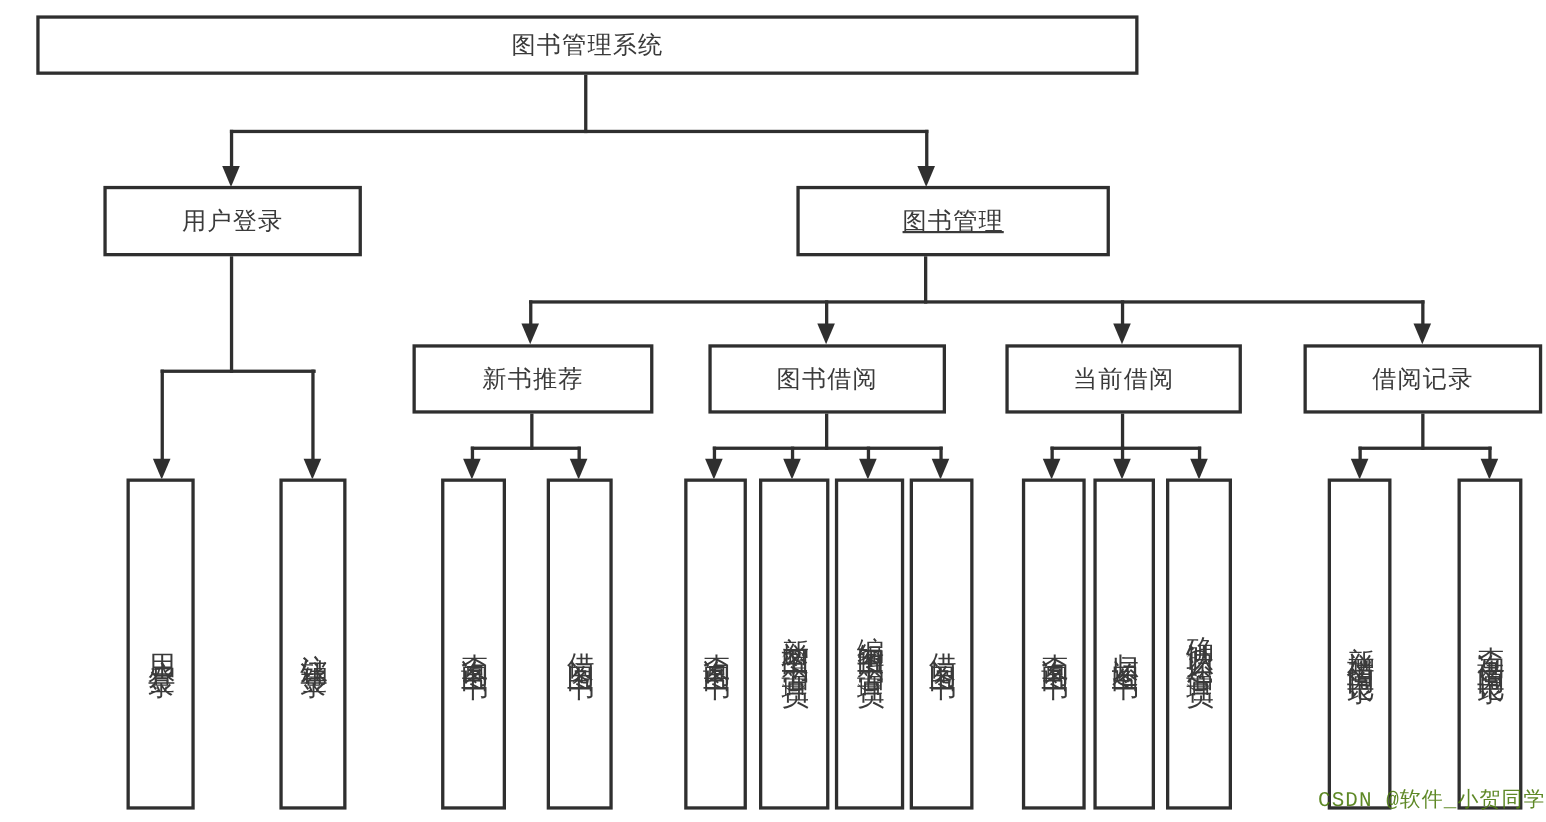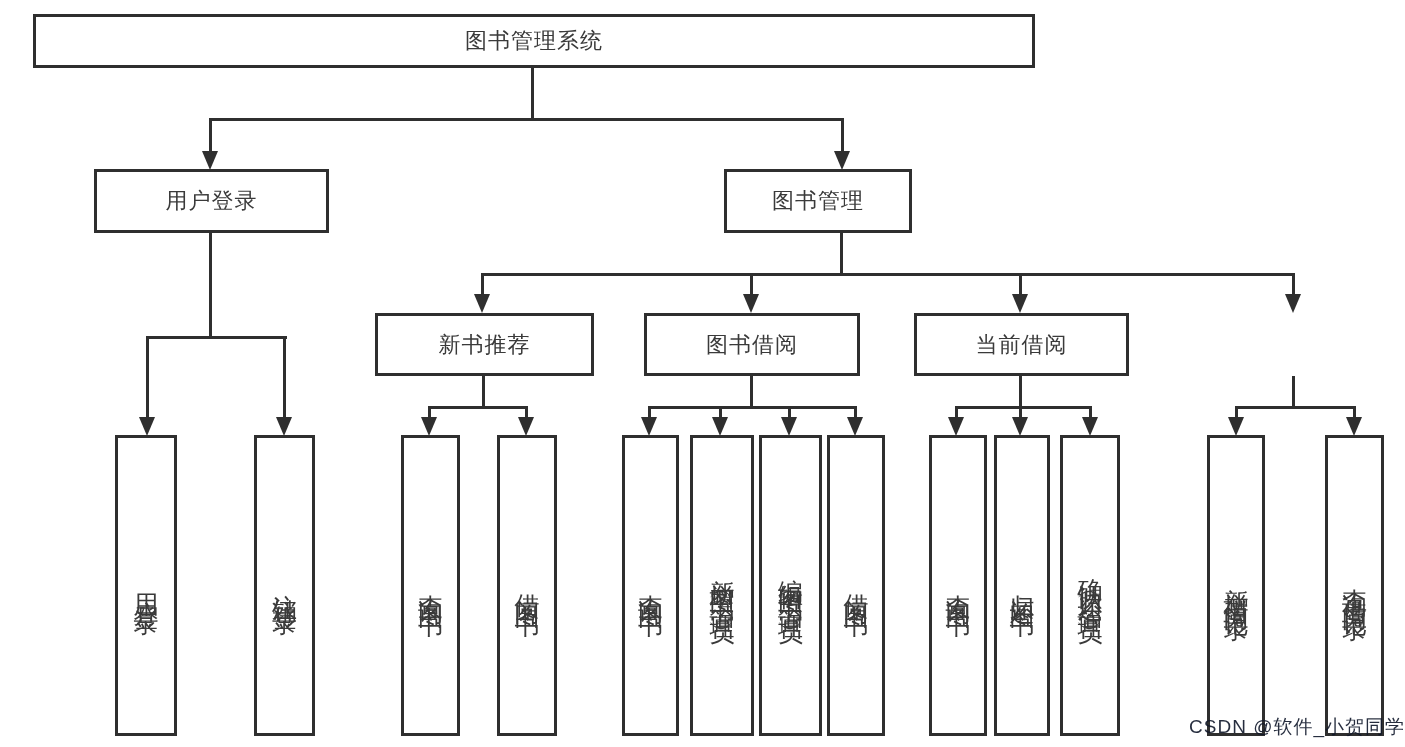--- a/index.html
+++ b/index.html
@@ -10,39 +10,39 @@
         display:flex;align-items:center;justify-content:center;
         font-size:22px;color:#3a3a3a;letter-spacing:1px;white-space:nowrap;}
   .vbox{position:absolute;box-sizing:border-box;border:3px solid #2f2f2f;background:#ffffff;
         display:flex;align-items:center;justify-content:center;}
   .vbox>span{writing-mode:vertical-rl;text-orientation:mixed;
         font-size:25px;letter-spacing:6px;line-height:1;color:#3a3a3a;}
   .line{position:absolute;background:#2f2f2f;}
   .arrow{position:absolute;width:0;height:0;
         border-left:8px solid transparent;border-right:8px solid transparent;
         border-top:19px solid #2f2f2f;}
-  .watermark{position:absolute;right:12px;bottom:7px;font-size:19px;color:#0f172a;
-        opacity:.9;z-index:10;letter-spacing:1px;white-space:nowrap;}
+  .watermark{position:absolute;right:12px;bottom:7px;font-size:19px;color:#4d7c0f;
+        opacity:.9;z-index:10;letter-spacing:1px;white-space:nowrap;font-family:Liberation Mono, monospace;}
 </style>
 </head>
 <body>
 
 <div class="stage">
 
   <div class="hbox" style="left:21px;top:14px;width:1002px;height:54px;">图书管理系统</div>
 
   <div class="line" style="left:519px;top:68px;width:3px;height:53px;"></div>
   <div class="line" style="left:197px;top:118px;width:635px;height:3px;"></div>
   <div class="line" style="left:197px;top:118px;width:3px;height:35px;"></div>
   <div class="arrow" style="left:190px;top:151px;"></div>
   <div class="line" style="left:829px;top:118px;width:3px;height:35px;"></div>
   <div class="arrow" style="left:822px;top:151px;"></div>
 
   <div class="hbox" style="left:82px;top:169px;width:235px;height:64px;">用户登录</div>
-  <div class="hbox" style="left:712px;top:169px;width:188px;height:64px;">图书管理</div>
+  <div class="hbox" style="left:712px;top:169px;width:285px;height:64px;text-decoration:underline;">图书管理</div>
 
   <div class="line" style="left:197px;top:233px;width:3px;height:106px;"></div>
   <div class="line" style="left:134px;top:336px;width:141px;height:3px;"></div>
   <div class="line" style="left:134px;top:336px;width:3px;height:83px;"></div>
   <div class="arrow" style="left:127px;top:417px;"></div>
   <div class="line" style="left:271px;top:336px;width:3px;height:83px;"></div>
   <div class="arrow" style="left:264px;top:417px;"></div>
 
   <div class="line" style="left:828px;top:233px;width:3px;height:43px;"></div>
   <div class="line" style="left:469px;top:273px;width:814px;height:3px;"></div>
@@ -51,20 +51,21 @@
   <div class="line" style="left:738px;top:273px;width:3px;height:23px;"></div>
   <div class="arrow" style="left:731px;top:294px;"></div>
   <div class="line" style="left:1007px;top:273px;width:3px;height:23px;"></div>
   <div class="arrow" style="left:1000px;top:294px;"></div>
   <div class="line" style="left:1280px;top:273px;width:3px;height:23px;"></div>
   <div class="arrow" style="left:1273px;top:294px;"></div>
 
   <div class="hbox" style="left:363px;top:313px;width:219px;height:63px;text-align:center;">新书推荐</div>
   <div class="hbox" style="left:902px;top:313px;width:215px;height:63px;">当前借阅</div>
   <div class="hbox" style="left:632px;top:313px;width:216px;height:63px;">图书借阅</div>
+  <div class="hbox" style="left:1173px;top:313px;width:217px;height:63px;">借阅记录</div>
 
   <div class="line" style="left:470px;top:376px;width:3px;height:33px;"></div>
   <div class="line" style="left:416px;top:406px;width:100px;height:3px;"></div>
   <div class="line" style="left:416px;top:406px;width:3px;height:14px;"></div>
   <div class="arrow" style="left:409px;top:417px;"></div>
   <div class="line" style="left:513px;top:406px;width:3px;height:14px;"></div>
   <div class="arrow" style="left:506px;top:417px;"></div>
 
   <div class="line" style="left:738px;top:376px;width:3px;height:33px;"></div>
   <div class="line" style="left:636px;top:406px;width:209px;height:3px;"></div>

